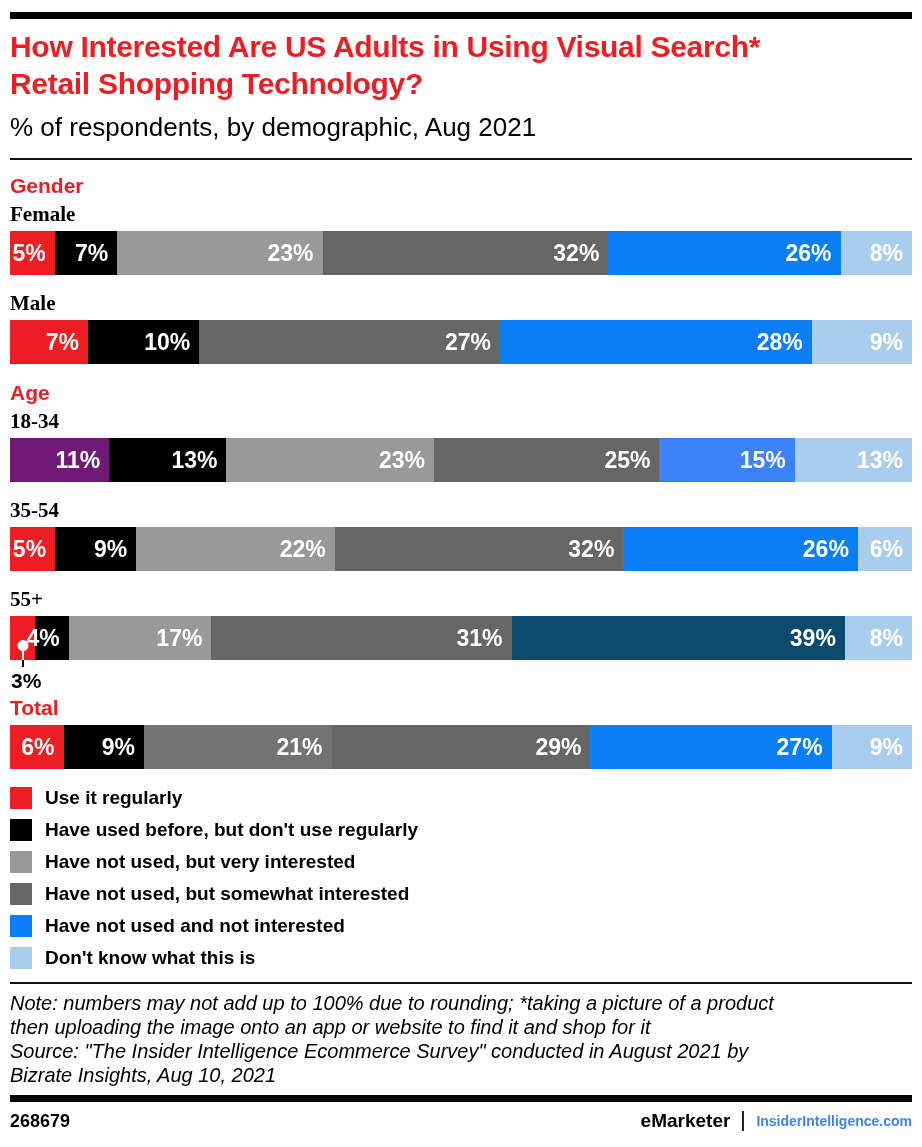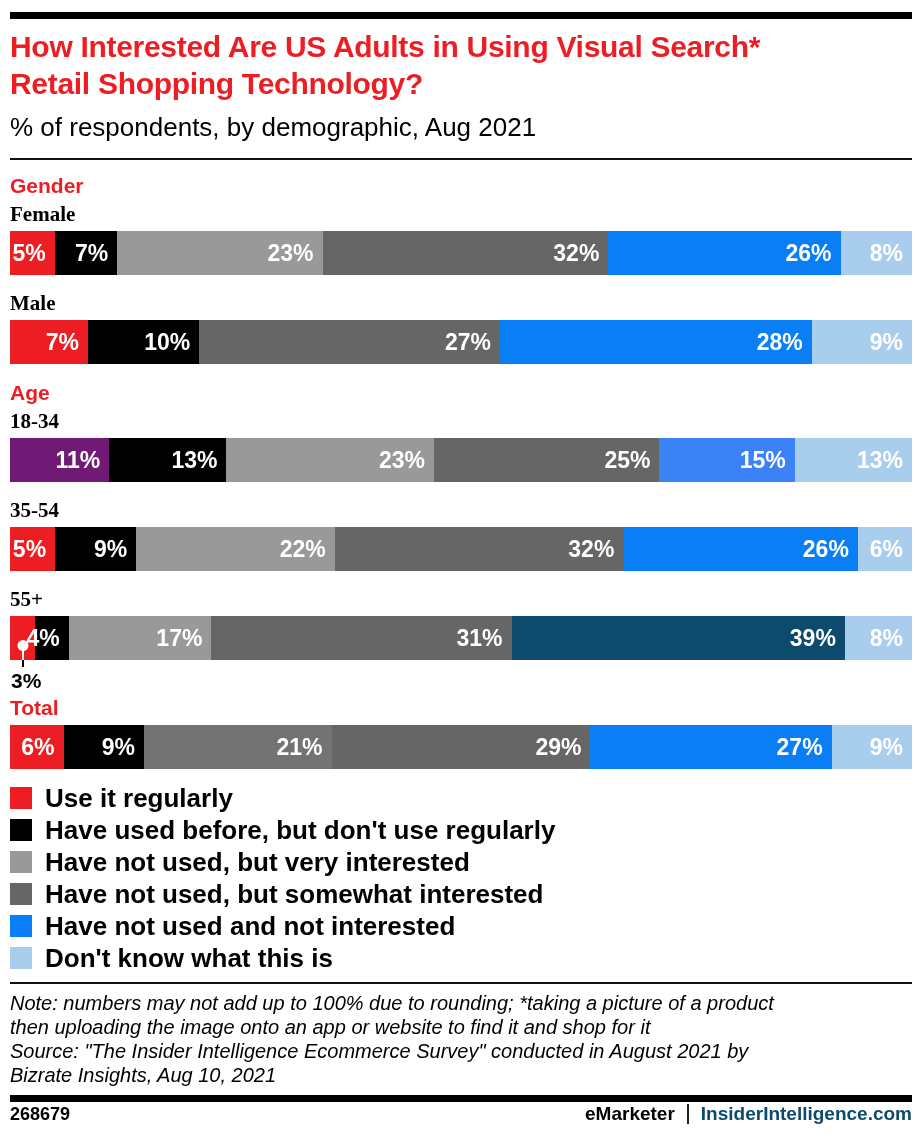--- a/index.html
+++ b/index.html
@@ -56,37 +56,37 @@
     transform:translateX(-50%); background:#000;
   }
   .callout-below-label {
     position:absolute; left:1px; top:100%; margin-top:9px;
     color:#000; font-size:21px; font-weight:bold; white-space:nowrap;
   }
 
   .legend { margin-top:18px; }
   .legend-row { display:flex; align-items:center; margin-bottom:10px; }
   .legend-swatch { width:22px; height:22px; flex:0 0 22px; }
-  .legend-label { margin-left:13px; font-size:26px; font-weight:bold; line-height:22px; }
+  .legend-label { margin-left:13px; font-size:19px; font-weight:bold; line-height:22px; }
 
   .rule-thin2 { margin-top:13px; height:2px; background:#111; }
   .notes { margin-top:7px; max-width:805px; }
   .note-text, .source-text {
     font-size:20px; font-style:italic; line-height:24px; color:#000;
   }
   .rule-bottom { margin-top:8px; height:7px; background:#000; }
 
   .footer-row {
-    display:flex; justify-content:space-between; align-items:center; height:24px;
+    margin-top:7px; display:flex; justify-content:space-between; align-items:center; height:24px;
   }
   .chart-id { font-size:18px; font-weight:bold; }
   .brand-group { display:flex; align-items:center; }
   .brand-emarketer { font-size:19px; font-weight:bold; color:#000; }
   .brand-sep { width:2px; height:20px; background:#222; margin:0 12px; }
-  .brand-ii { font-size:19px; font-weight:bold; color:#0c4a6e; text-decoration:none; }
+  .brand-ii { font-size:14px; font-weight:bold; color:#3b82f6; text-decoration:none; }
 </style>
 </head>
 <body>
 
 <div class="page">
   <div class="rule-top"></div>
 
   <h1 class="chart-title">How Interested Are US Adults in Using Visual Search* Retail Shopping Technology?</h1>
   <div class="chart-subtitle">% of respondents, by demographic, Aug 2021</div>
 

